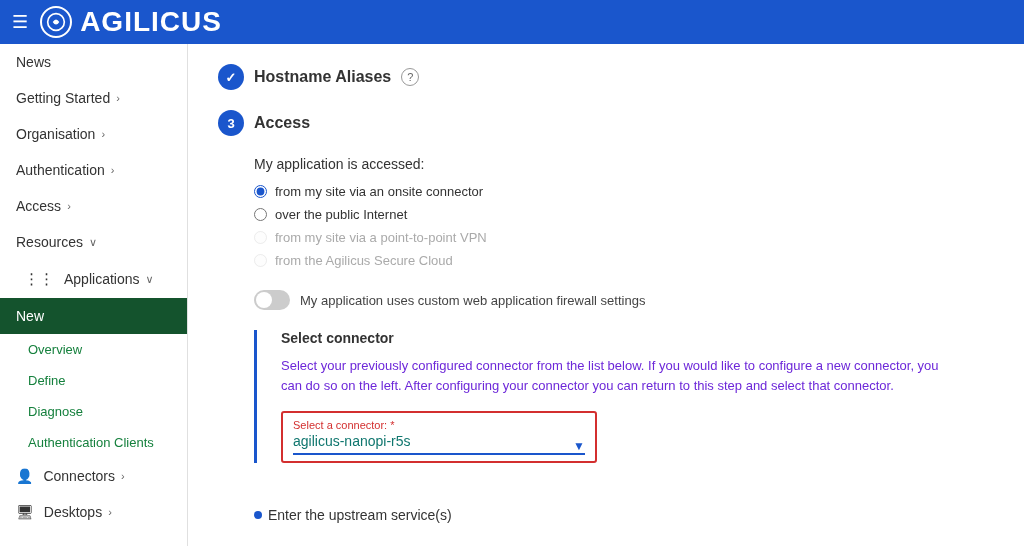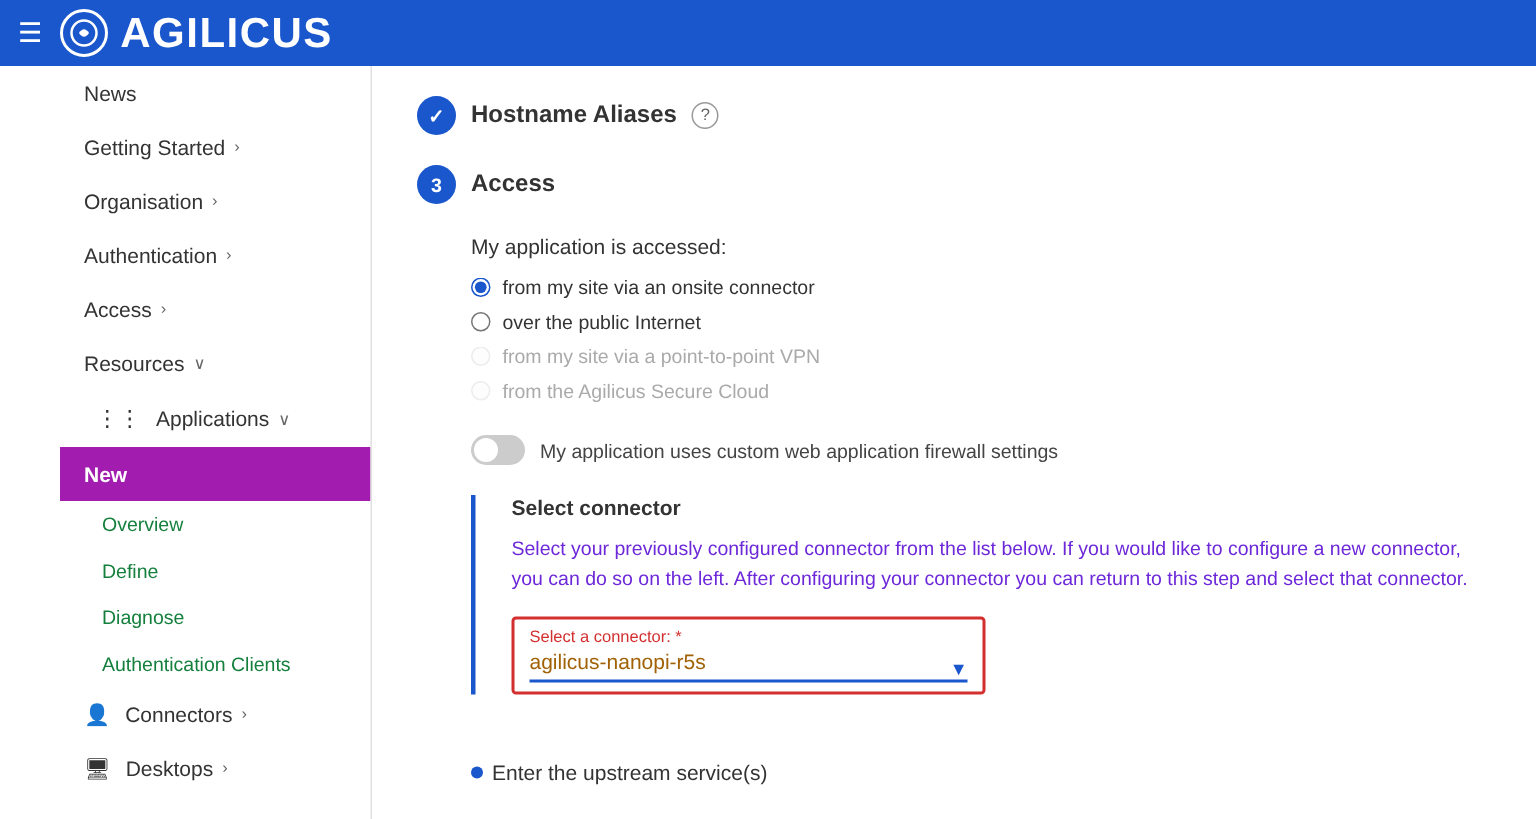--- a/index.html
+++ b/index.html
@@ -46,40 +46,39 @@
 
     
     .layout {
       display: flex;
       flex: 1;
       overflow: hidden;
     }
 
     
     .sidebar {
-      width: 248px;
+      width: 188px;
       background: #fff;
       border-right: 1px solid #e0e0e0;
       overflow-y: auto;
       flex-shrink: 0;
-      padding-left: 40px;
     }
     .sidebar-item {
       padding: 10px 16px;
       cursor: pointer;
       display: flex;
       align-items: center;
       gap: 6px;
       color: #333;
       font-size: 14px;
     }
     .sidebar-item.active {
-      background: #a21caf;
+      background: #14532d;
       color: #fff;
-      font-weight: bold;
+      font-weight: normal;
     }
     .sidebar-item .chevron { font-size: 11px; color: #666; }
     .sidebar-sub-item {
       padding: 8px 16px 8px 28px;
       cursor: pointer;
       color: #15803d;
       font-size: 13px;
     }
 
     
@@ -224,21 +223,21 @@
       width: 316px;
       padding: 6px 10px 6px 10px;
     }
     .select-label {
       font-size: 11px;
       color: #d32f2f;
       margin-bottom: 2px;
     }
     .select-value {
       font-size: 14px;
-      color: #a16207;
+      color: #0f766e;
       padding-right: 20px;
     }
     .select-arrow {
       position: absolute;
       right: 10px;
       bottom: 8px;
       color: #1a56cc;
       font-size: 12px;
     }
     .select-underline {

